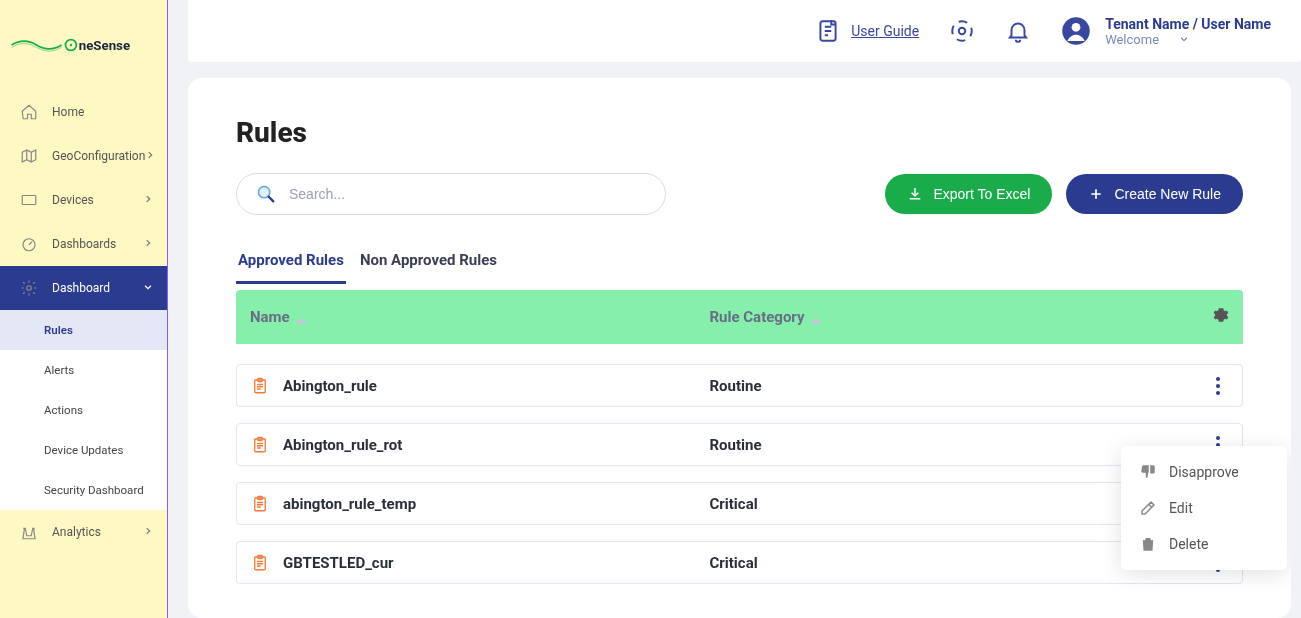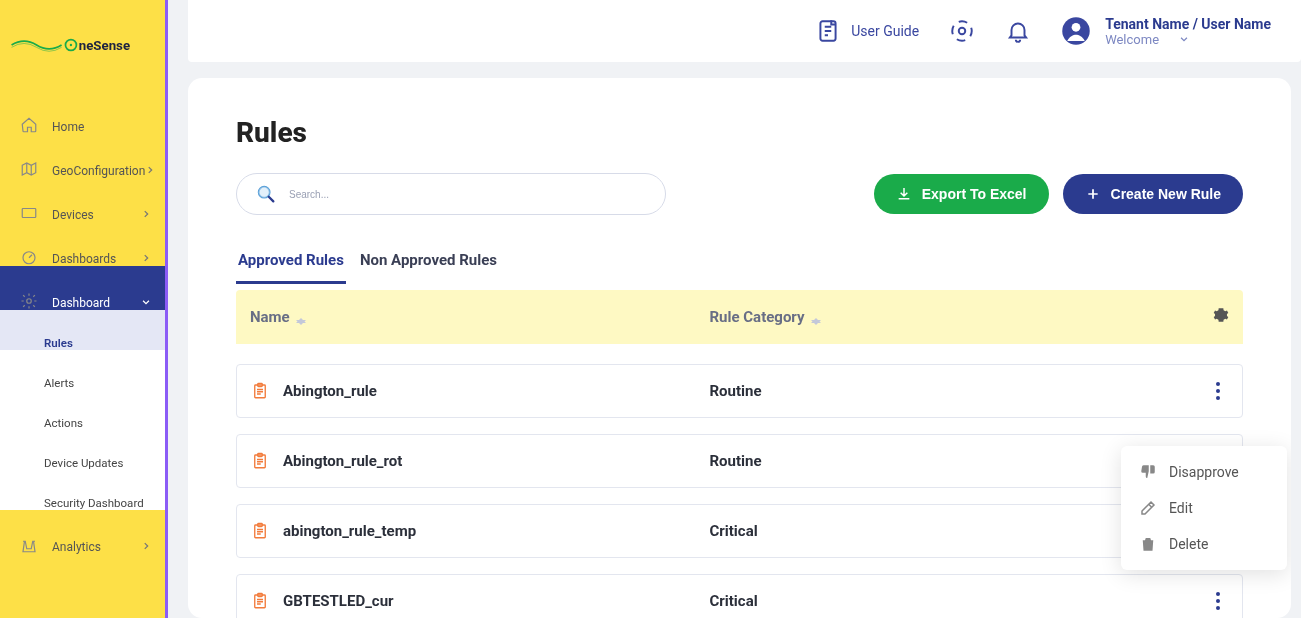--- a/index.html
+++ b/index.html
@@ -12,35 +12,35 @@
     height: 618px;
     overflow: hidden;
     position: relative;
   }
   
   .sidebar {
     position: absolute;
     left: 0; top: 0;
     width: 168px;
     height: 100%;
-    background: #fde047;
-    border-right: 3px solid #8b5cf6;
+    background: #fef9c3;
+    border-right: 1px solid #8b5cf6;
     overflow: hidden;
   }
   .logo-wrap {
     height: 90px;
     display: flex;
     align-items: center;
     padding-left: 10px;
   }
   .logo-svg { width: 125px; height: 32px; }
   .nav { list-style: none; font-size: 12px; color: #555; }
   .nav-item, .subnav-item {
     display: flex;
-    align-items: flex-end;
+    align-items: center;
     height: 44px;
     padding: 0 14px 0 20px;
     cursor: pointer;
     position: relative;
   }
   .nav-item .label, .subnav-item .label { flex: 1; }
   .nav-item .chev, .subnav-item .chev { color: #777; }
   .nav-item .nav-icon { width: 18px; height: 18px; margin-right: 14px; color: #888; flex:0 0 18px; }
   .nav-item.active {
     background: #2b3b8f;
@@ -58,21 +58,21 @@
     background: #fff;
     display: flex;
     align-items: center;
     justify-content: flex-end;
     gap: 30px;
     padding: 0 30px;
     border-radius: 0 0 4px 4px;
   }
   .user-guide {
     display: flex; align-items: center; gap: 10px;
-    color: #3a47a0; font-size: 14px; cursor: pointer;
+    color: #3a47a0; font-size: 14px; text-decoration: underline; cursor: pointer;
   }
   .tb-icon { width: 26px; height: 26px; color: #3a47a0; cursor: pointer; }
   .user-block { display: flex; align-items: center; gap: 14px; }
   .avatar-icon { width: 30px; height: 30px; color: #3a47a0; }
   .user-text .line1 { color: #2b3b8f; font-weight: 700; font-size: 14px; }
   .user-text .line2 { color: #7d88c2; font-size: 13px; display:flex; align-items:center; gap:20px; cursor:pointer; }
   
   .panel {
     position: absolute;
     left: 188px; right: 10px; top: 78px; bottom: 0;
@@ -85,55 +85,55 @@
   .controls-row { display: flex; align-items: center; gap: 14px; margin-bottom: 28px; }
   .search-wrap {
     flex: 0 0 430px;
     height: 42px;
     border: 1px solid #d7dbe8;
     border-radius: 999px;
     display: flex; align-items: center;
     padding: 0 18px; gap: 12px;
   }
   .search-icon { width: 22px; height: 22px; }
-  .search-input { border: none; outline: none; font-size: 10px; color: #333; flex:1; background:transparent; }
+  .search-input { border: none; outline: none; font-size: 14px; color: #333; flex:1; background:transparent; }
   .search-input::placeholder { color: #9aa0b4; }
   .spacer { flex: 1; }
-  .btn { height: 40px; border-radius: 999px; display: flex; align-items: center; gap: 10px; padding: 0 22px; font-size: 14px; font-weight: 700; cursor: pointer; border: none; color: #fff; }
+  .btn { height: 40px; border-radius: 999px; display: flex; align-items: center; gap: 10px; padding: 0 22px; font-size: 14px; font-weight: 400; cursor: pointer; border: none; color: #fff; }
   .btn-green { background: #1aab4a; }
   .btn-blue  { background: #2b3b8f; }
   .btn svg { width: 16px; height: 16px; }
   
   .tabs { display: flex; gap: 12px; border-bottom: 0; margin-bottom: 6px; }
   .tab { padding: 8px 2px 12px 2px; font-size: 15px; font-weight: 700; color: #3a3f55; cursor: pointer; }
   .tab.active { color: #2b3b8f; border-bottom: 3px solid #2b3b8f; }
   
   .thead {
     display: grid;
     grid-template-columns: 1fr 1fr 60px;
     align-items: center;
-    background: #fef9c3;
+    background: #86efac;
     height: 54px;
     padding: 0 14px;
     font-size: 15px;
     font-weight: 700;
     color: #686e85;
     border-radius: 4px 4px 0 0;
   }
   .thead .sort { width: 10px; height: 10px; margin-left: 6px; border-left: 5px solid transparent; border-right: 5px solid transparent; border-bottom: 5px solid #c3c8d9; display:inline-block; vertical-align:middle; position:relative; }
   .thead .sort::after { content:""; position:absolute; left:-5px; top:7px; border-left: 5px solid transparent; border-right: 5px solid transparent; border-top: 5px solid #c3c8d9; }
   .gear-col { text-align: right; color: #555; }
   .rows { display: flex; flex-direction: column; gap: 16px; margin-top: 20px; }
   .row {
     display: grid;
     grid-template-columns: 1fr 1fr 60px;
     align-items: center;
     border: 1px solid #e3e6ef;
     border-radius: 4px;
-    height: 54px;
+    height: 43px;
     padding: 0 14px;
     font-size: 15px;
     font-weight: 700;
     color: #2b2f3a;
   }
   .name-cell { display: flex; align-items: center; gap: 14px; }
   .clip-icon { width: 18px; height: 20px; color: #f27b3b; flex:0 0 18px; }
   .kebab { width: 20px; height: 24px; display:flex; align-items:center; justify-content:center; cursor:pointer; color:#2b3b8f; justify-self:end; }
   .kebab svg { width: 4px; height: 18px; }
   

